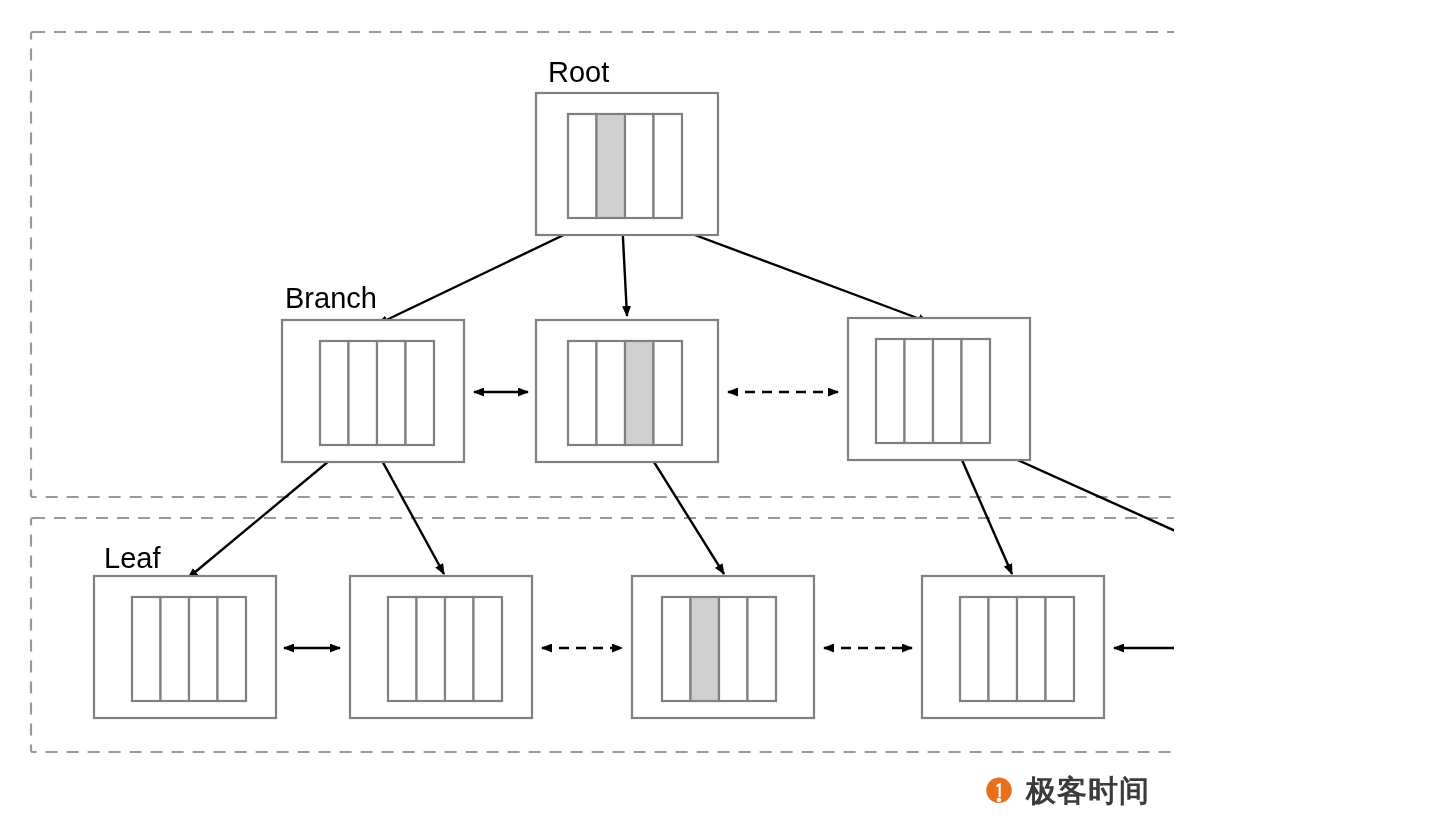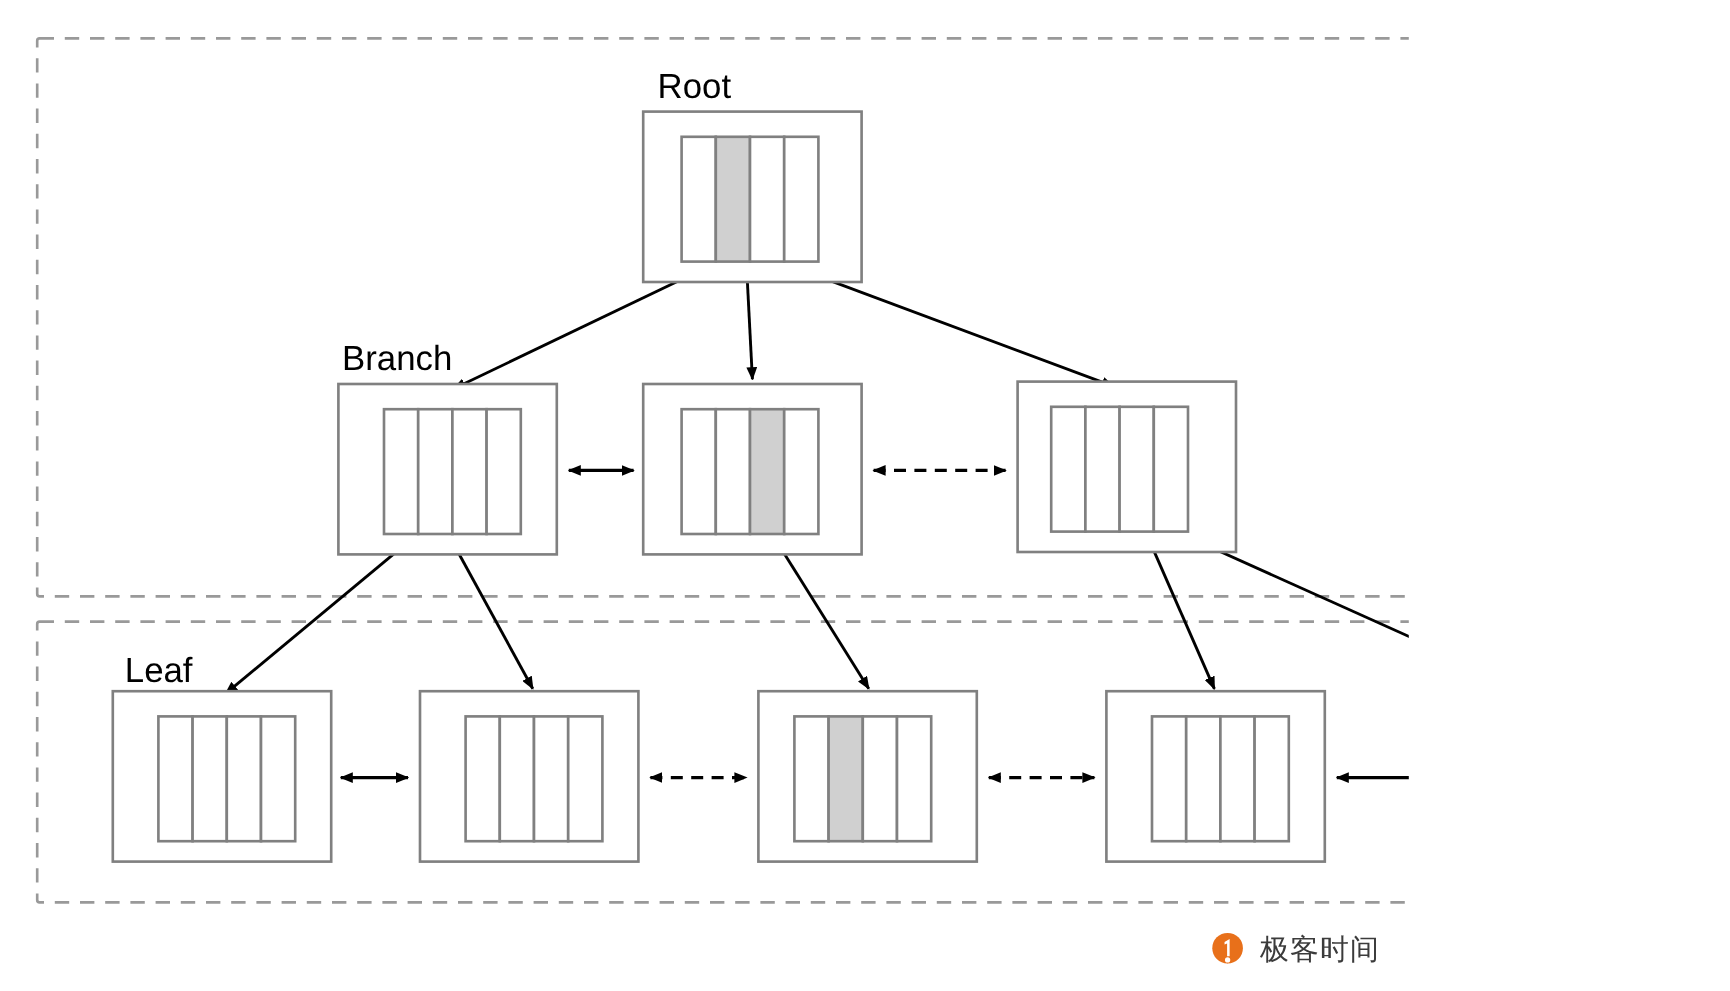--- a/index.html
+++ b/index.html
@@ -73,22 +73,22 @@
     align-items: center;
     gap: 10px;
   }
   #watermark .wm-mark {
     width: 34px;
     height: 34px;
     flex: 0 0 auto;
   }
   #watermark .wm-text {
     font-family: "DejaVu Sans", "Liberation Sans", sans-serif;
-    font-size: 24px;
-    font-weight: normal;
+    font-size: 30px;
+    font-weight: bold;
     color: #3b3b3b;
     letter-spacing: 1px;
     line-height: 1;
   }
 </style>
 </head>
 <body>
 
 <div id="canvas">
 

